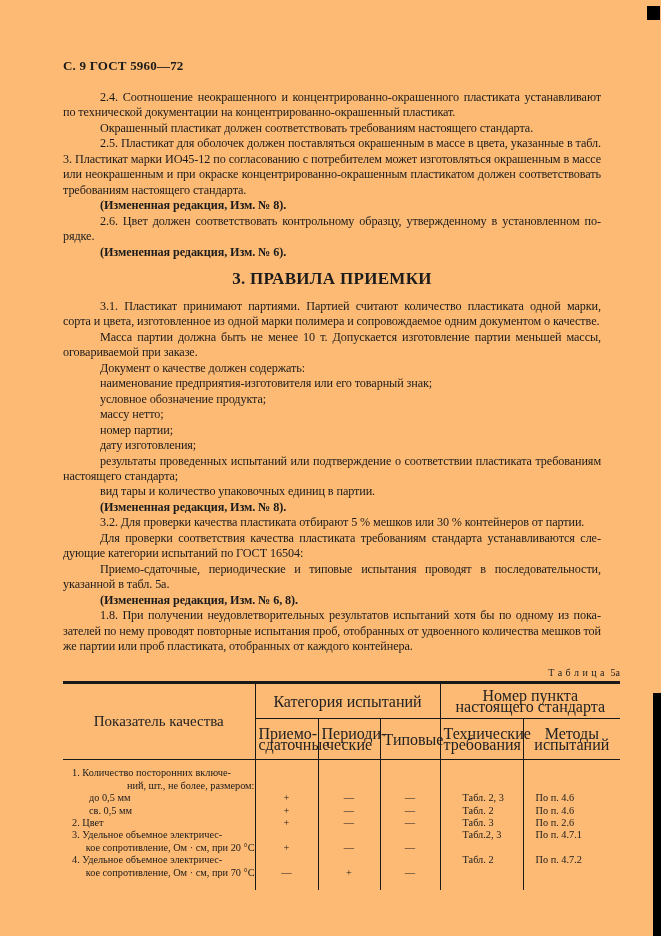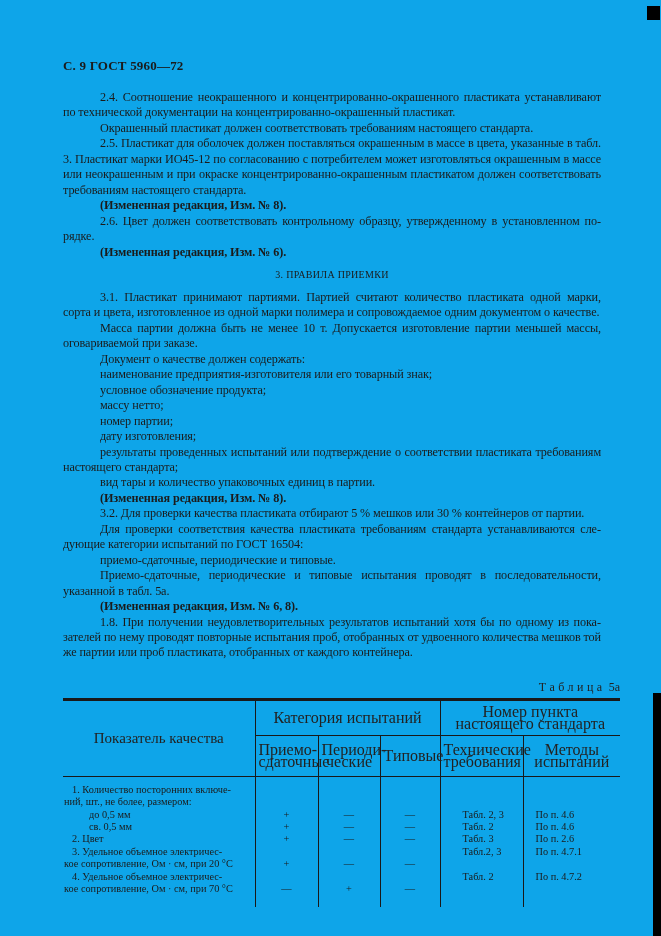--- a/index.html
+++ b/index.html
@@ -1,39 +1,39 @@
 <!DOCTYPE html>
 <html><head>
 <meta charset="utf-8">
 <style>
   html,body { margin:0; padding:0; }
   body { width:661px; height:936px; background:#ffffff; overflow:hidden; }
   .page {
-    position:relative; width:661px; height:936px; background:#0ea5e9;
+    position:relative; width:661px; height:936px; background:#fdba74;
     color:#1b1b1b; font-family:"Liberation Serif","DejaVu Serif",serif;
   }
   .doc-header {
     position:absolute; left:63px; top:58px;
     font-weight:bold; font-size:13px; letter-spacing:0.2px; white-space:nowrap;
   }
   .content { position:absolute; left:63px; top:90px; width:557px; }
   .paras { width:538px; }
   p.para {
     margin:0; text-align:justify; text-indent:37px;
     font-size:12.2px; line-height:15.45px; letter-spacing:-0.1px;
     -webkit-hyphens:manual; hyphens:manual;
   }
   p.para.bold { font-weight:bold; }
   .heading {
-    width:538px; text-align:center; font-weight:normal; font-size:10px;
+    width:538px; text-align:center; font-weight:bold; font-size:17px;
     margin:9px 0 10px 0; letter-spacing:0.3px;
   }
   .table-label {
-    width:557px; text-align:right; font-size:12px;
-    margin-top:19px; margin-bottom:3px; color:#222;
+    width:557px; text-align:right; font-size:10px;
+    margin-top:13px; margin-bottom:3px; color:#222;
   }
   .table-label .spaced { letter-spacing:3.5px; }
   table.gost {
     table-layout:fixed; border-collapse:collapse; width:557px;
     border-top:3px solid #191919;
   }
   table.gost th {
     font-weight:normal; font-size:16px; line-height:11.6px;
     text-align:center; vertical-align:middle; padding:2px 3px; color:#222;
   }
@@ -42,21 +42,21 @@
   table.gost thead tr.sub-row th { height:36px; border-bottom:1px solid #191919; }
   table.gost th.c1head { border-bottom:1px solid #191919; font-size:15px; }
   table.gost .bl { border-left:1px solid #191919; }
   table.gost tbody td {
     font-size:10.3px; line-height:12.4px; padding:0;
     vertical-align:top; color:#1b1b1b; white-space:nowrap; overflow:hidden;
   }
   table.gost tbody tr.first-line td { padding-top:7px;margin-top:24px; }
   table.gost tbody td.c1 { text-align:left; }
   table.gost tbody td.c1.num  { padding-left:9px; }
-  table.gost tbody td.c1.cont { padding-left:1px; }
+  table.gost tbody td.c1.cont { padding-left:1px;text-align:right; }
   table.gost tbody td.c1.sub  { padding-left:26px; }
   table.gost tbody td.v { text-align:center; }
   table.gost tbody td.t5 { text-align:left; padding-left:22px; }
   table.gost tbody td.t6 { text-align:left; padding-left:12px; }
   table.gost tbody tr.spacer td { height:11px; }
   .artifact { position:absolute; background:#000000; }
   .artifact.corner { left:647px; top:6px;  width:13px; height:14px; }
   .artifact.edge   { left:653px; top:693px; width:8px; height:243px; }
 </style>
 </head>
@@ -86,21 +86,20 @@
         <p class="para">наименование предприятия-изготовителя или его товарный знак;</p>
         <p class="para">условное обозначение продукта;</p>
         <p class="para">массу нетто;</p>
         <p class="para">номер партии;</p>
         <p class="para">дату изготовления;</p>
         <p class="para">результаты проведенных испытаний или подтверждение о соответствии пластиката требовани­ям настоящего стандарта;</p>
         <p class="para">вид тары и количество упаковочных единиц в партии.</p>
         <p class="para bold">(Измененная редакция, Изм. № 8).</p>
         <p class="para">3.2. Для проверки качества пластиката отбирают 5 % мешков или 30 % контейнеров от партии.</p>
         <p class="para">Для проверки соответствия качества пластиката требованиям стандарта устанавливаются сле­дующие категории испытаний по ГОСТ 16504:</p>
-        <p class="para">приемо-сдаточные, периодические и типовые.</p>
         <p class="para">Приемо-сдаточные, периодические и типовые испытания проводят в последовательности, указанной в табл. 5а.</p>
         <p class="para bold">(Измененная редакция, Изм. № 6, 8).</p>
         <p class="para">1.8. При получении неудовлетворительных результатов испытаний хотя бы по одному из пока­зателей по нему проводят повторные испытания проб, отобранных от удвоенного количества меш­ков той же партии или проб пластиката, отобранных от каждого контейнера.</p>
       </div>
 
     <div class="table-label"><span class="spaced">Таблица</span>&nbsp;<span>5а</span></div>
 
     <table class="gost">
       <colgroup>
         <col style="width:192px">

